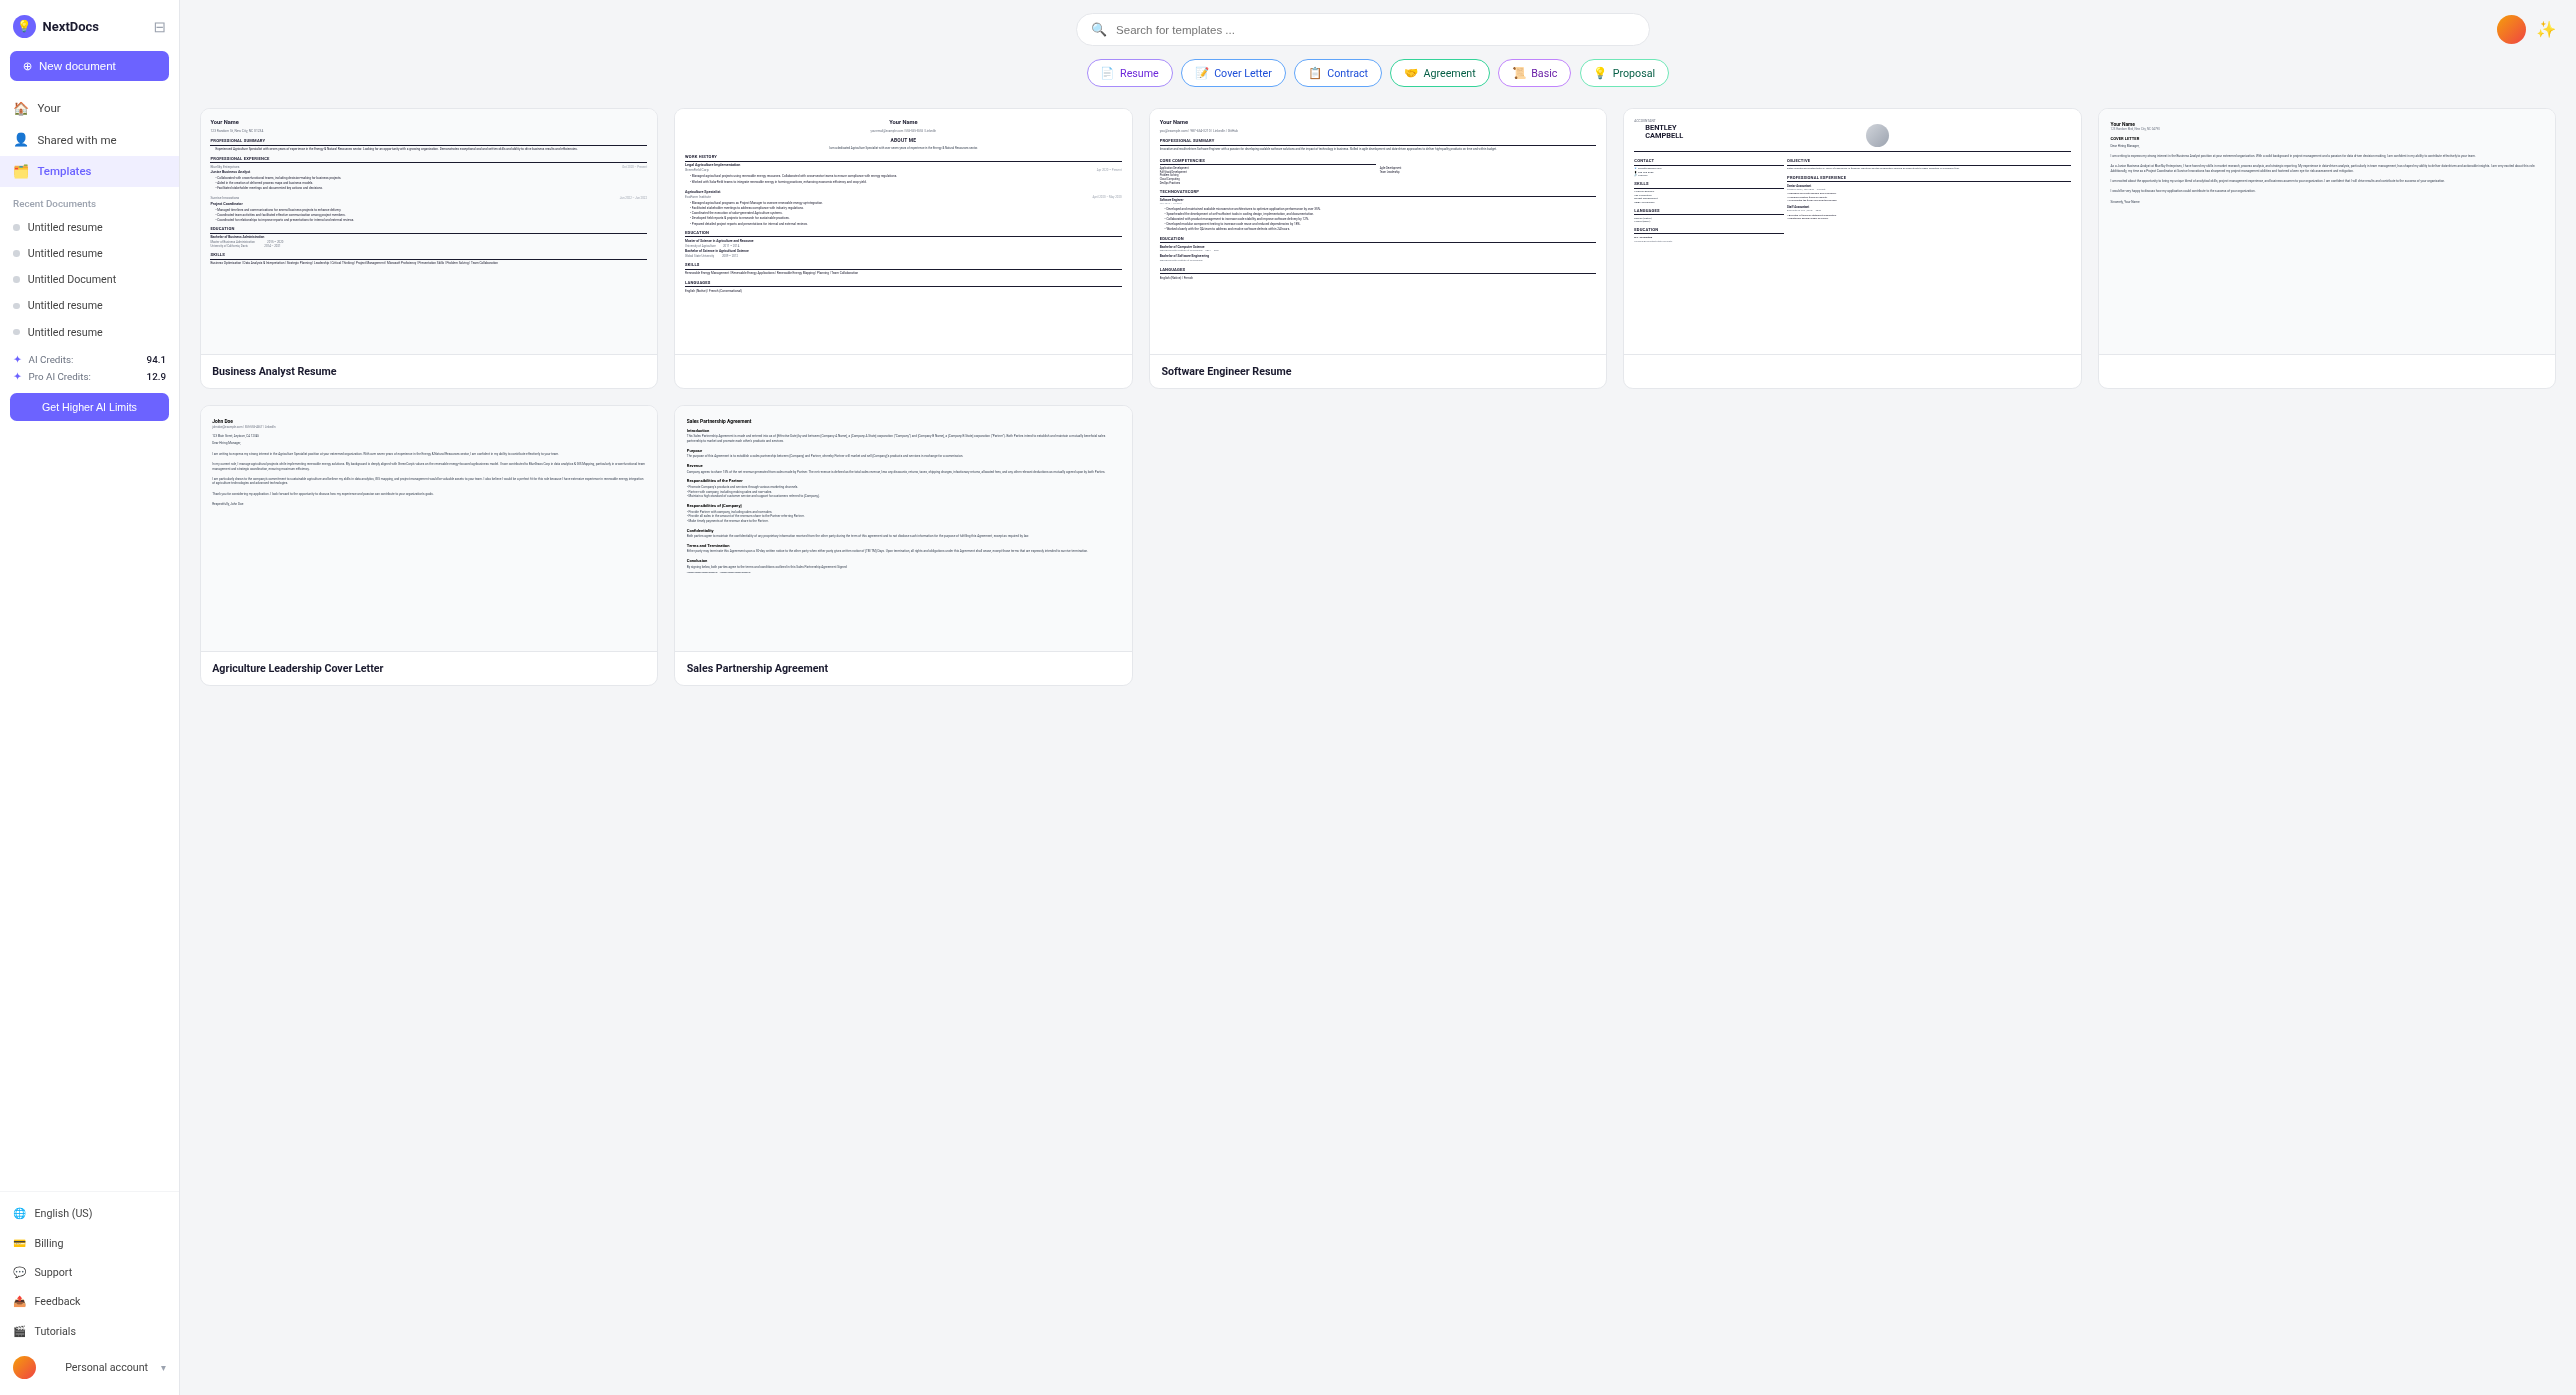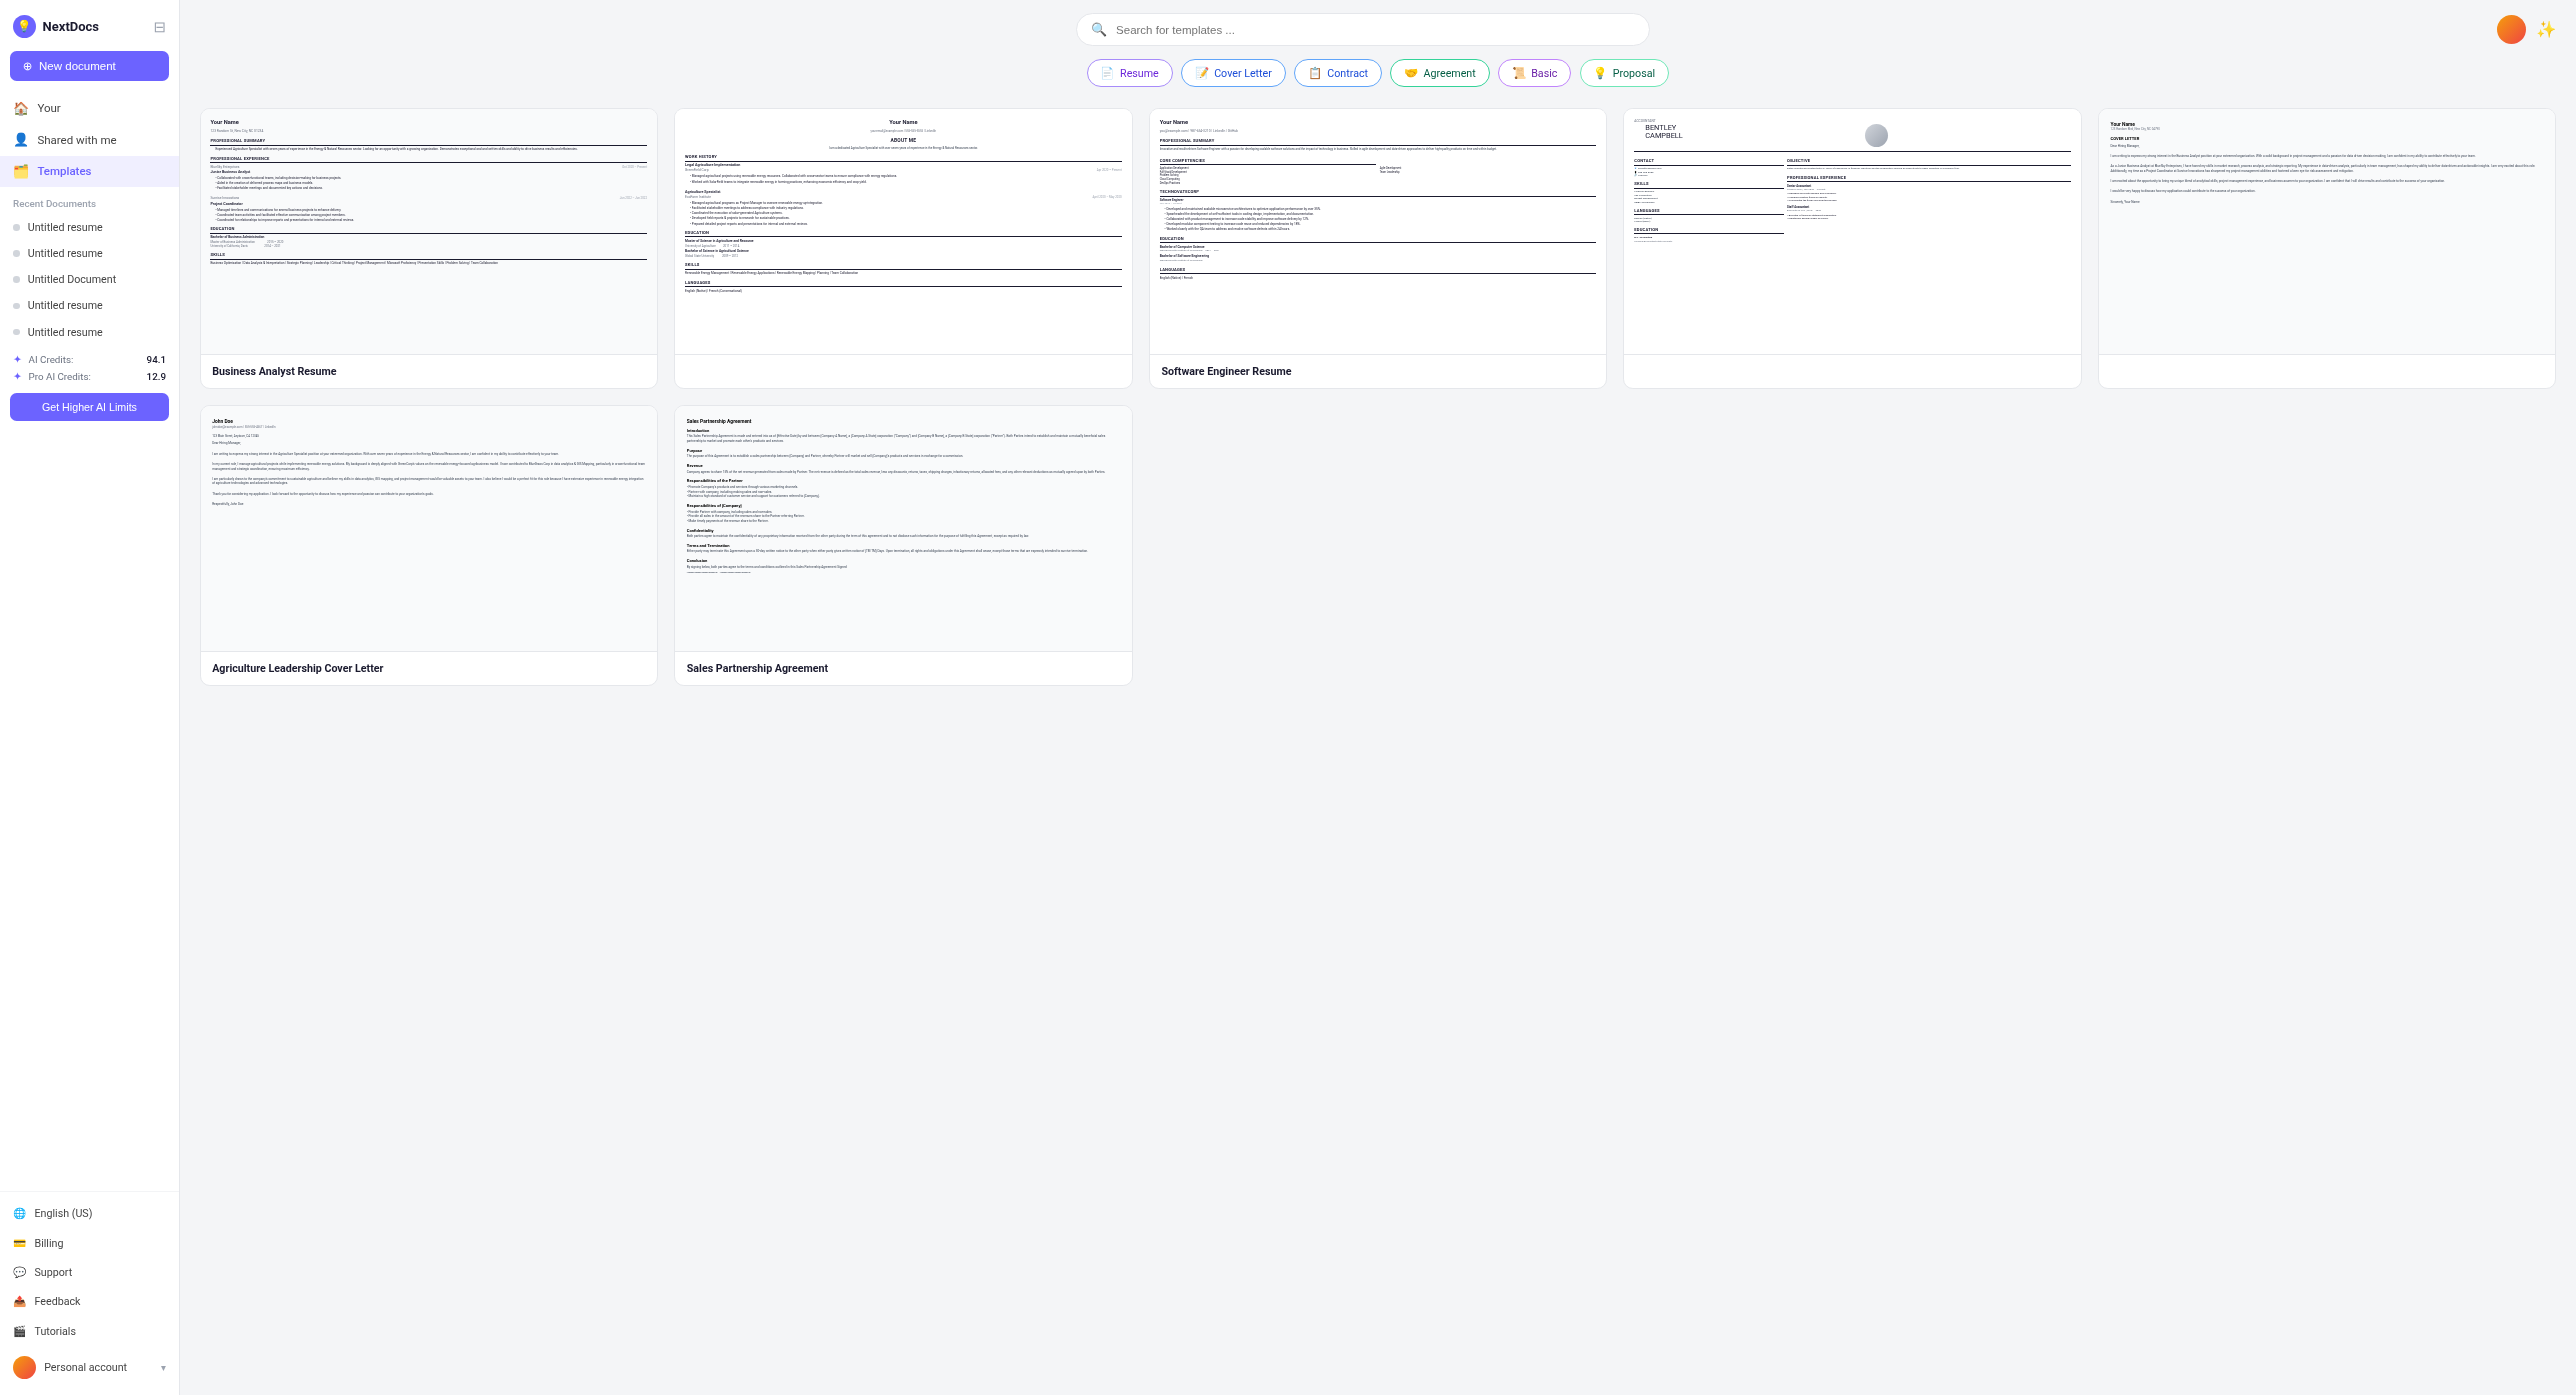--- a/index.html
+++ b/index.html
@@ -150,21 +150,21 @@
       padding: 9.8px 13px;
       cursor: pointer;
     }
     .account-avatar {
       width: 23px;
       height: 23px;
       border-radius: 50%;
       background: linear-gradient(135deg, #f59e0b, #ef4444);
       flex-shrink: 0;
     }
-    .account-name { font-size: 10.7px; color: #444; }
+    .account-name { font-size: 10.7px; color: #444; margin-left: 21px; }
     .chevron-icon { margin-left: auto; color: #9ca3af; font-size: 9.8px; }
 
     
     .main {
       flex: 1;
       display: flex;
       flex-direction: column;
       overflow: hidden;
     }
     .top-bar {
@@ -313,21 +313,21 @@
       background: #fff;
     }
     .accountant-header {
       display: flex;
       justify-content: space-between;
       align-items: flex-start;
       margin-bottom: 3.3px;
     }
     .accountant-name-big {
       font-size: 7.4px;
-      font-weight: 400;
+      font-weight: 700;
       text-transform: uppercase;
       line-height: 1.1;
       padding-left: 11px;
     }
     .accountant-photo {
       width: 23px;
       height: 23px;
       border-radius: 50%;
       background: linear-gradient(135deg, #d1d5db, #9ca3af);
     }

